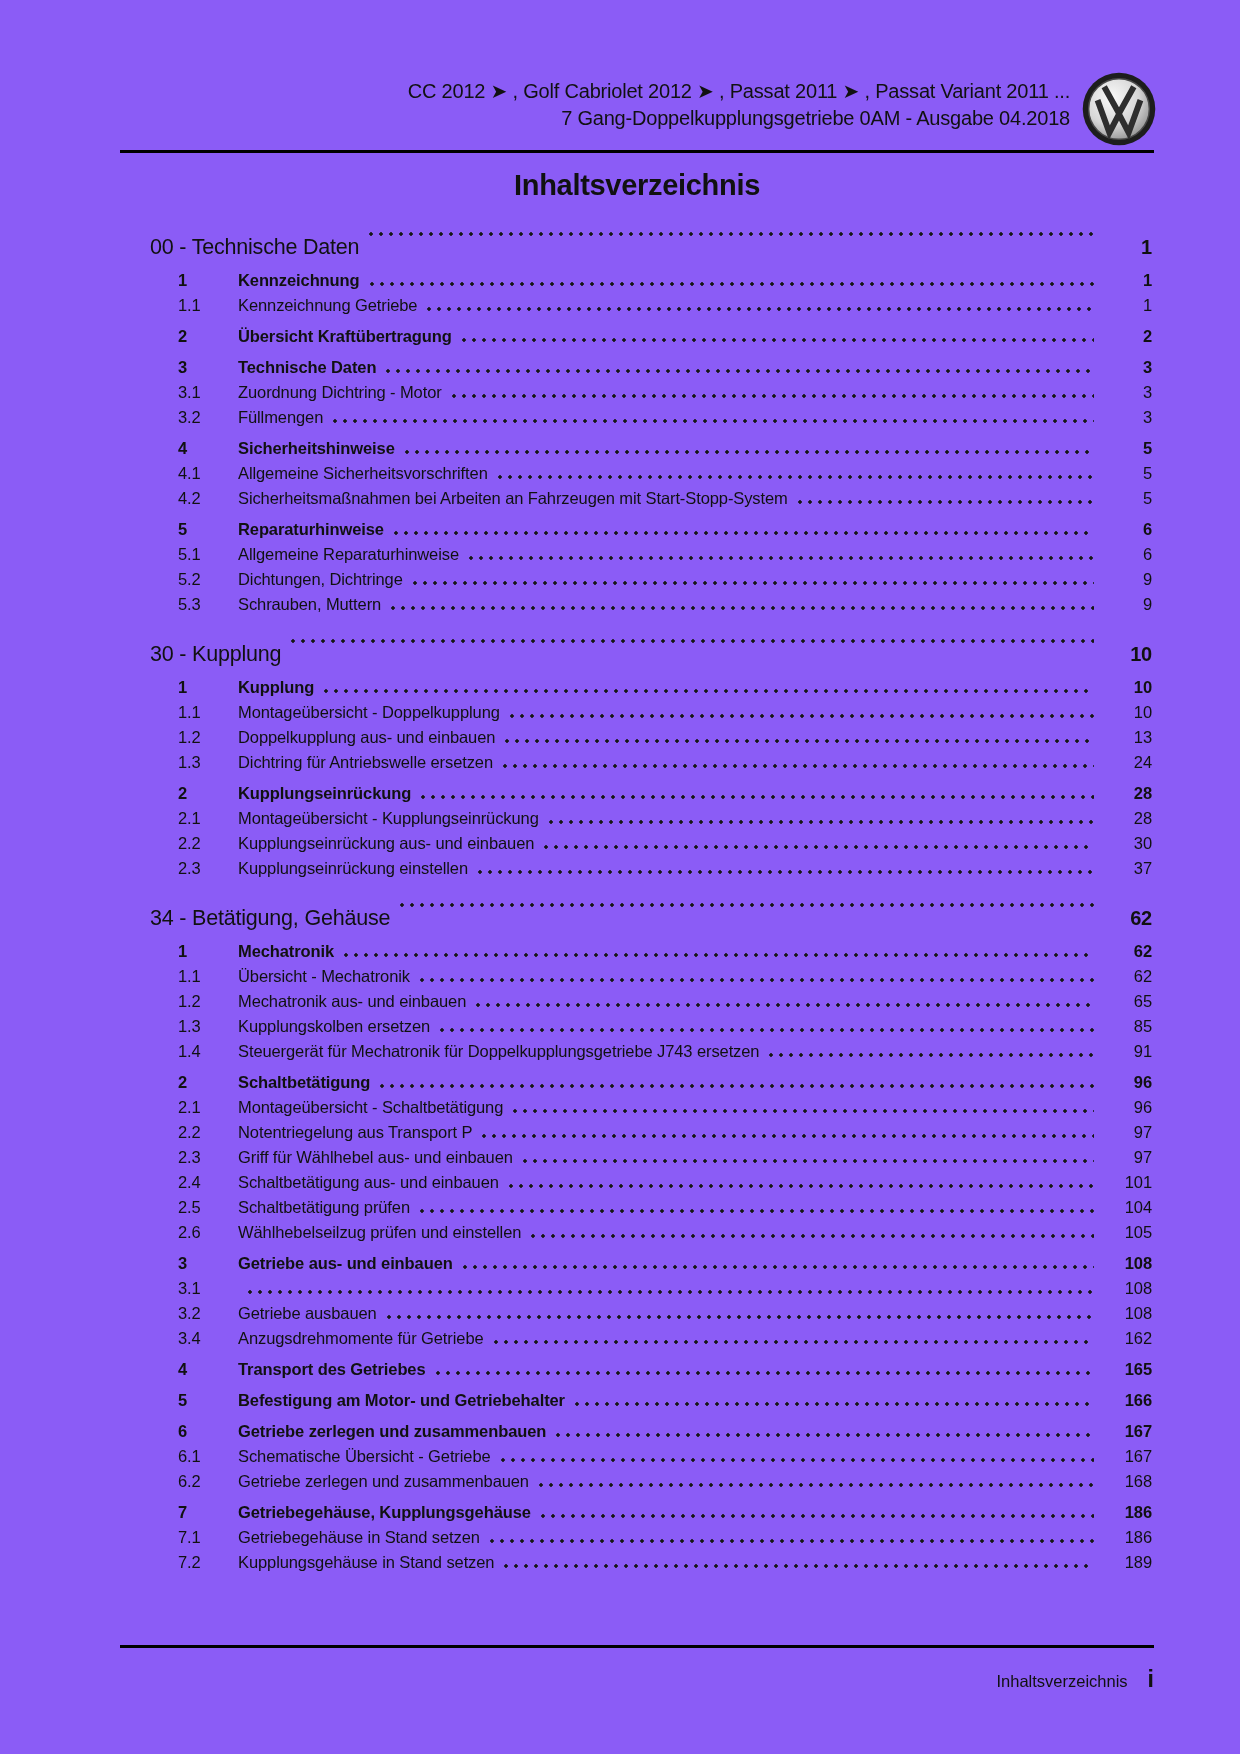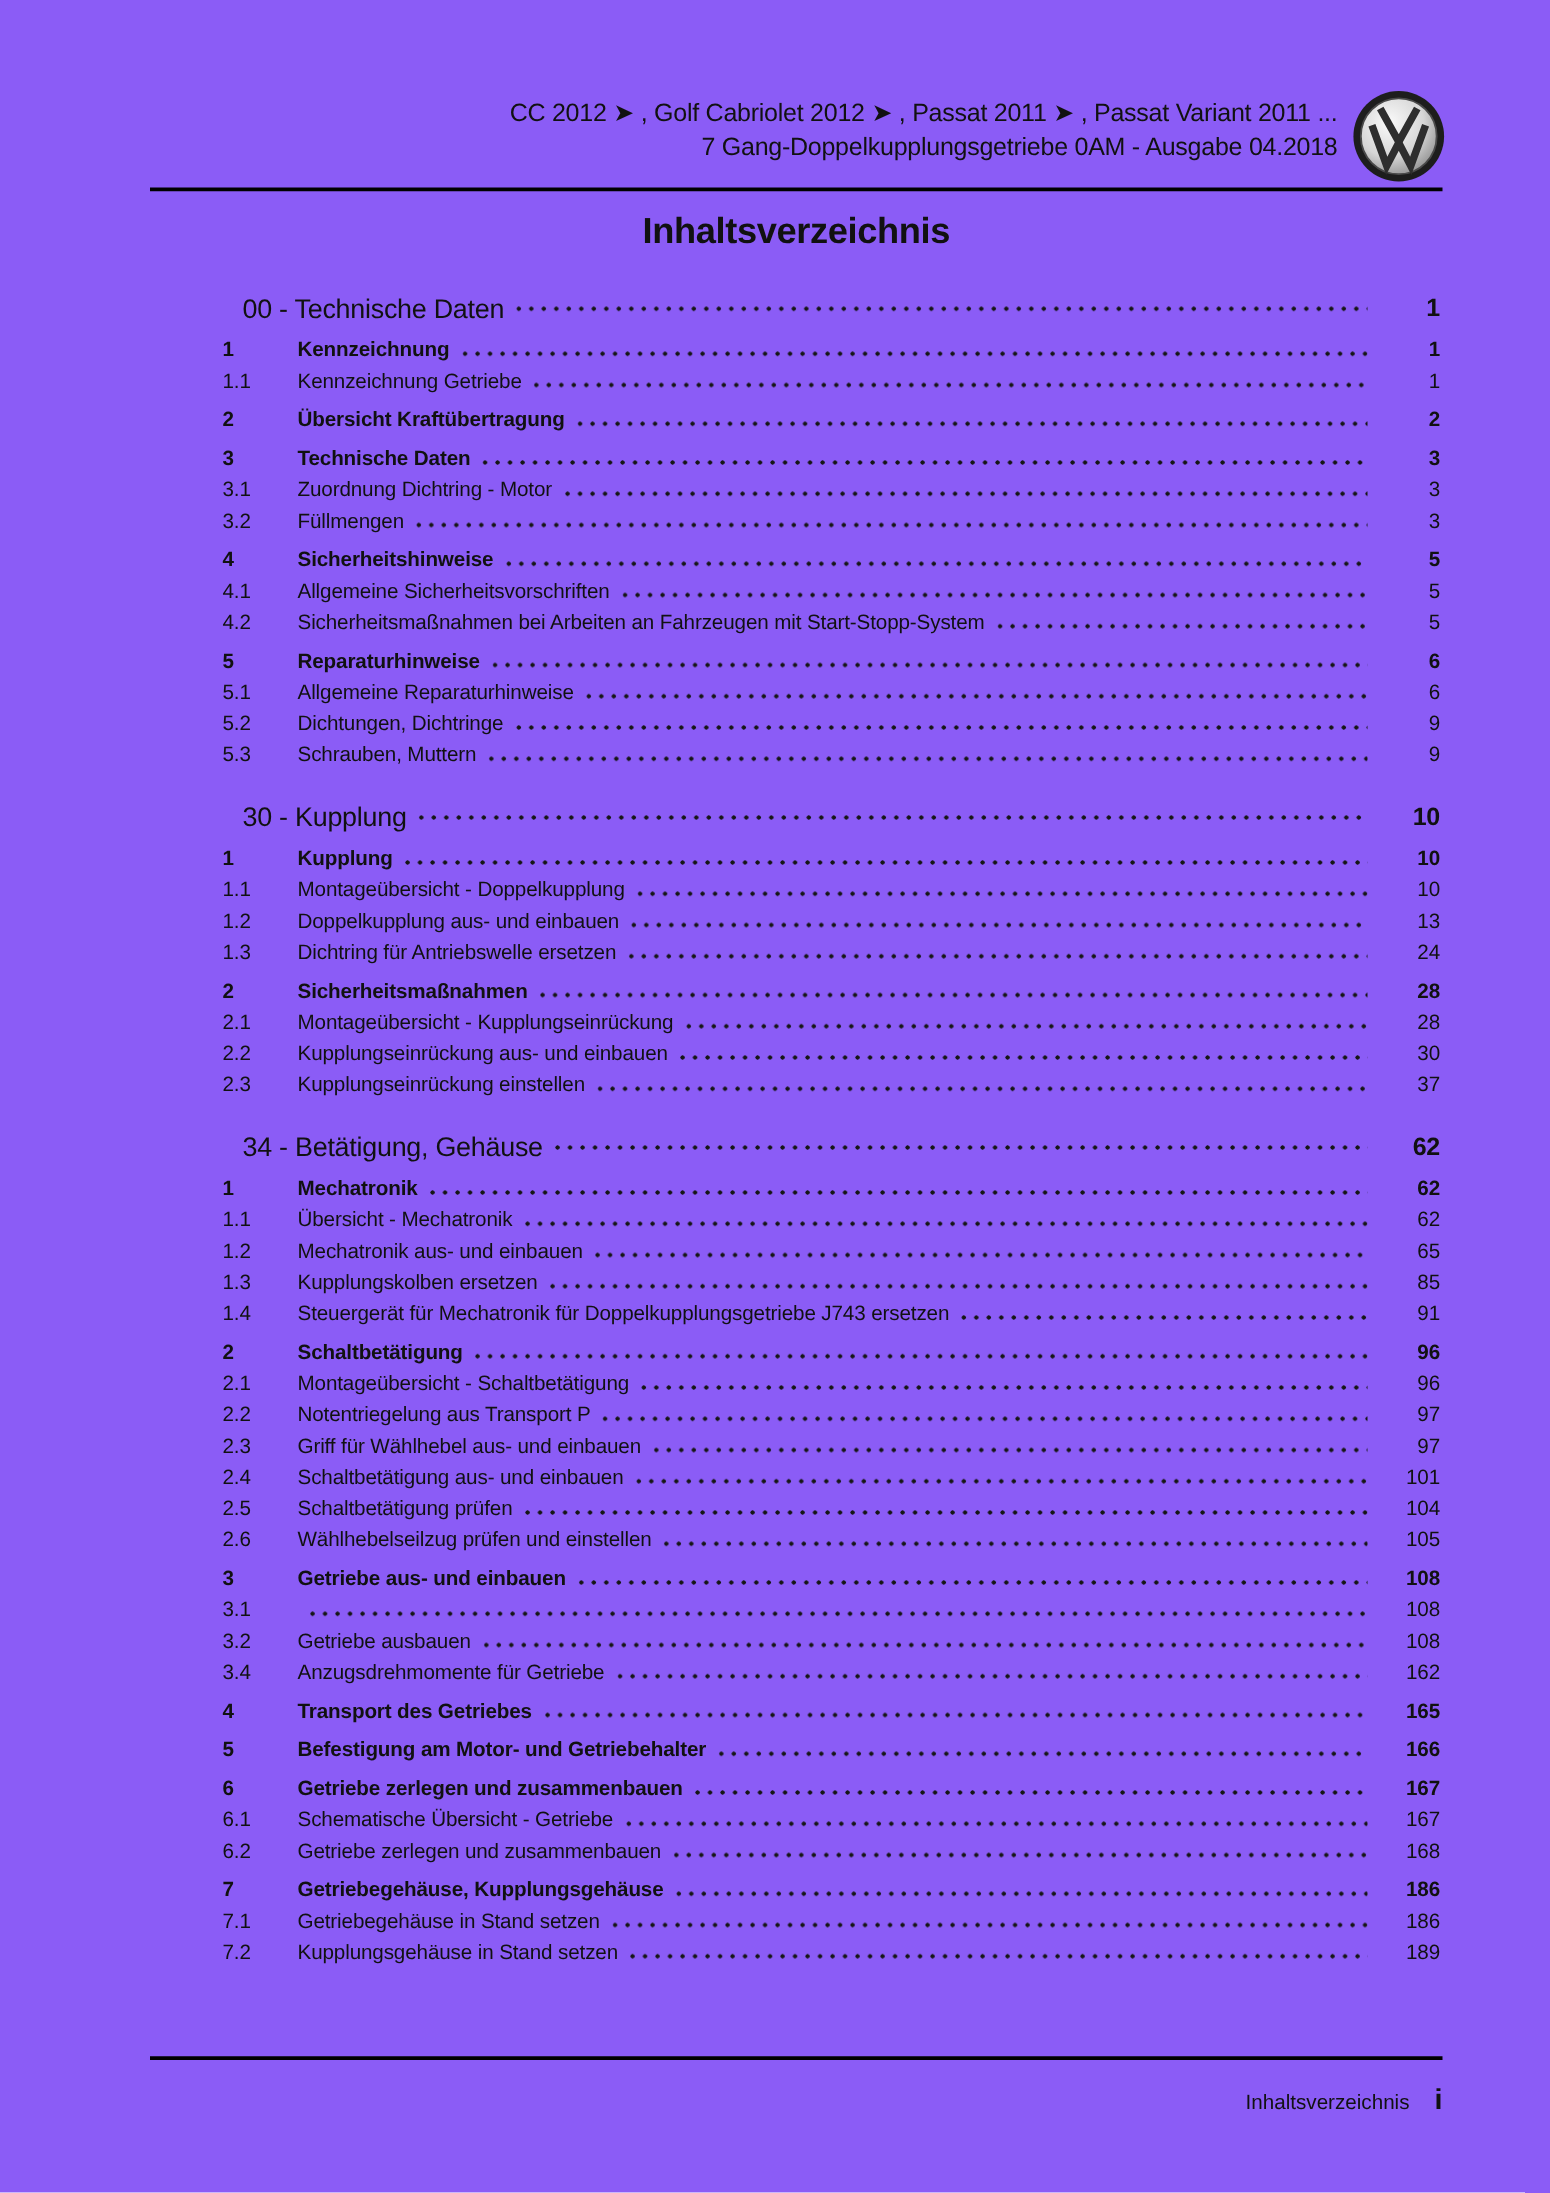--- a/index.html
+++ b/index.html
@@ -45,26 +45,25 @@
     letter-spacing: -0.3px;
   }
 
   
   .toc { margin: 30px 88px 0 150px; }
   .chapter { margin-top: 22px; }
   .chapter:first-child { margin-top: 0; }
 
   .chapter-row {
     display: flex;
-    align-items: center;
+    align-items: flex-start;
     font-size: 21.5px;
     line-height: 30px;
     margin-bottom: 5px;
     letter-spacing: -0.2px;
-    margin-left: 44px;
   }
   .ch-page { font-weight: bold; min-width: 46px; text-align: right; font-size: 20px; }
 
   .entry-row {
     display: flex;
     align-items: baseline;
     font-size: 16.5px;
     line-height: 25px;
     padding-left: 28px;
     letter-spacing: -0.1px;
@@ -241,21 +240,21 @@
           <span class="e-page">13</span>
         </div>
         <div class="entry-row">
           <span class="e-num">1.3</span>
           <span class="e-title">Dichtring für Antriebswelle ersetzen</span>
           <div class="dots"></div>
           <span class="e-page">24</span>
         </div>
         <div class="entry-row bold">
           <span class="e-num">2</span>
-          <span class="e-title">Sicherheitsmaßnahmen</span>
+          <span class="e-title">Kupplungseinrückung</span>
           <div class="dots"></div>
           <span class="e-page">28</span>
         </div>
         <div class="entry-row">
           <span class="e-num">2.1</span>
           <span class="e-title">Montageübersicht - Kupplungseinrückung</span>
           <div class="dots"></div>
           <span class="e-page">28</span>
         </div>
         <div class="entry-row">

